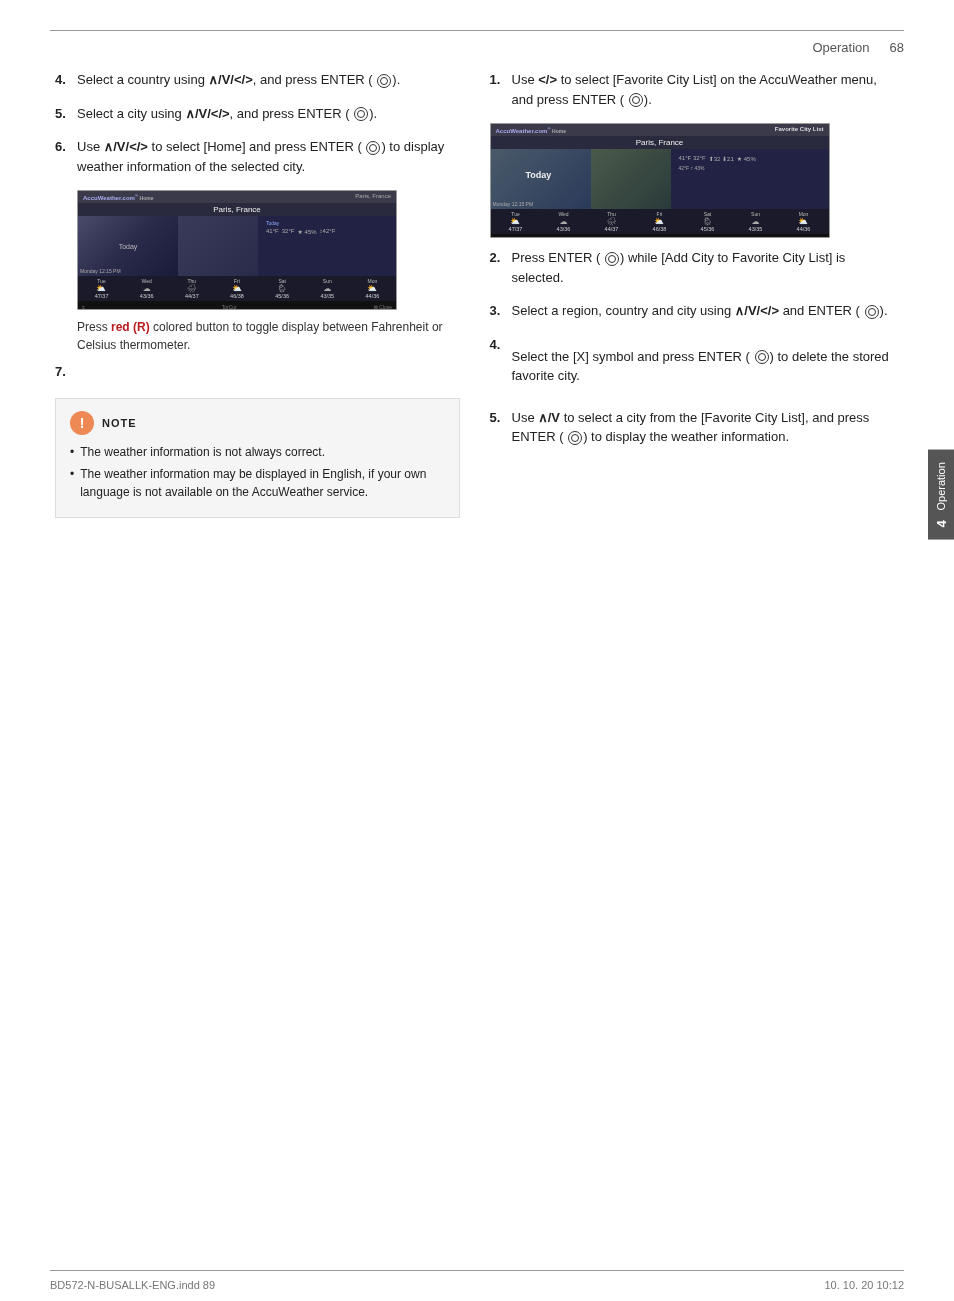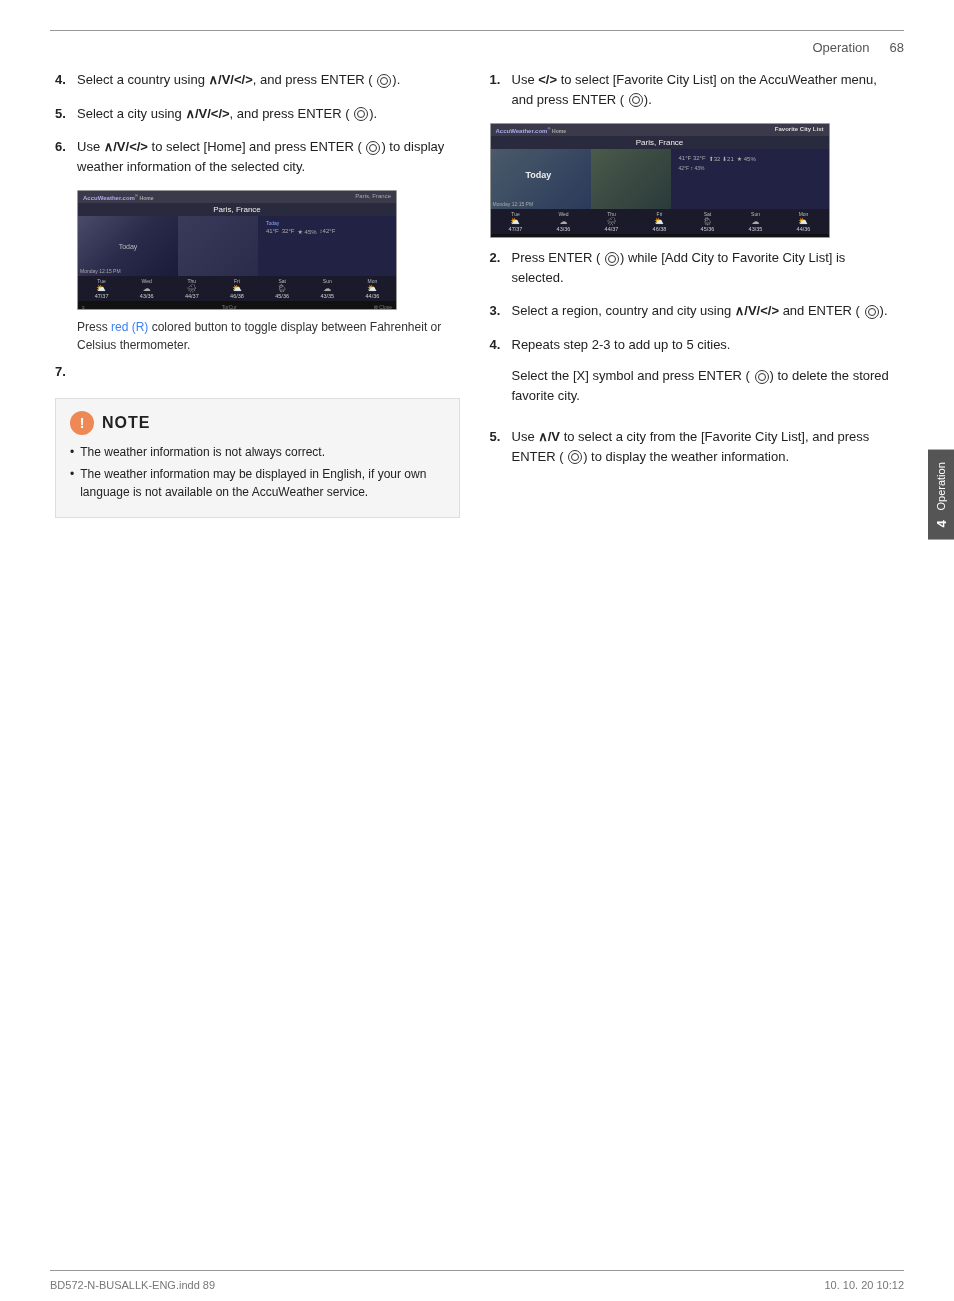--- a/index.html
+++ b/index.html
@@ -282,21 +282,21 @@
       background: #e85;
       color: white;
       display: flex;
       align-items: center;
       justify-content: center;
       font-size: 14px;
       font-weight: bold;
       flex-shrink: 0;
     }
     .note-title {
-      font-size: 16px;
+      font-size: 11px;
       font-weight: bold;
       letter-spacing: 1px;
     }
     .note-item {
       display: flex;
       gap: 6px;
       margin-bottom: 4px;
       font-size: 12px;
       line-height: 1.5;
     }
@@ -324,22 +324,22 @@
     .caption-text {
       font-size: 12px;
       color: #333;
       line-height: 1.5;
       margin-left: 22px;
       margin-bottom: 4px;
     }
 
     
     .red-r {
-      color: #3b82f6;
-      font-weight: normal;
+      color: #b91c1c;
+      font-weight: bold;
     }
   </style>
 </head>
 <body>
 
 <div class="page-border-top"></div>
 <div class="page-border-bottom"></div>
 
 <div class="page-header">
   <span class="header-title">Operation</span>
@@ -560,21 +560,20 @@
       <span class="step-num">3.</span>
       <span class="step-content">
         Select a region, country and city using <span class="key-sym">∧/V/&lt;/&gt;</span> and ENTER (
         <span class="enter-icon"></span>).
       </span>
     </div>
 
     <div class="step">
       <span class="step-num">4.</span>
       <div class="step-content">
-        <p>Repeats step 2-3 to add up to 5 cities.</p>
         <p class="sub-step">
           Select the [X] symbol and press ENTER (
           <span class="enter-icon"></span>) to delete the stored favorite city.
         </p>
       </div>
     </div>
 
     <div class="step">
       <span class="step-num">5.</span>
       <span class="step-content">

